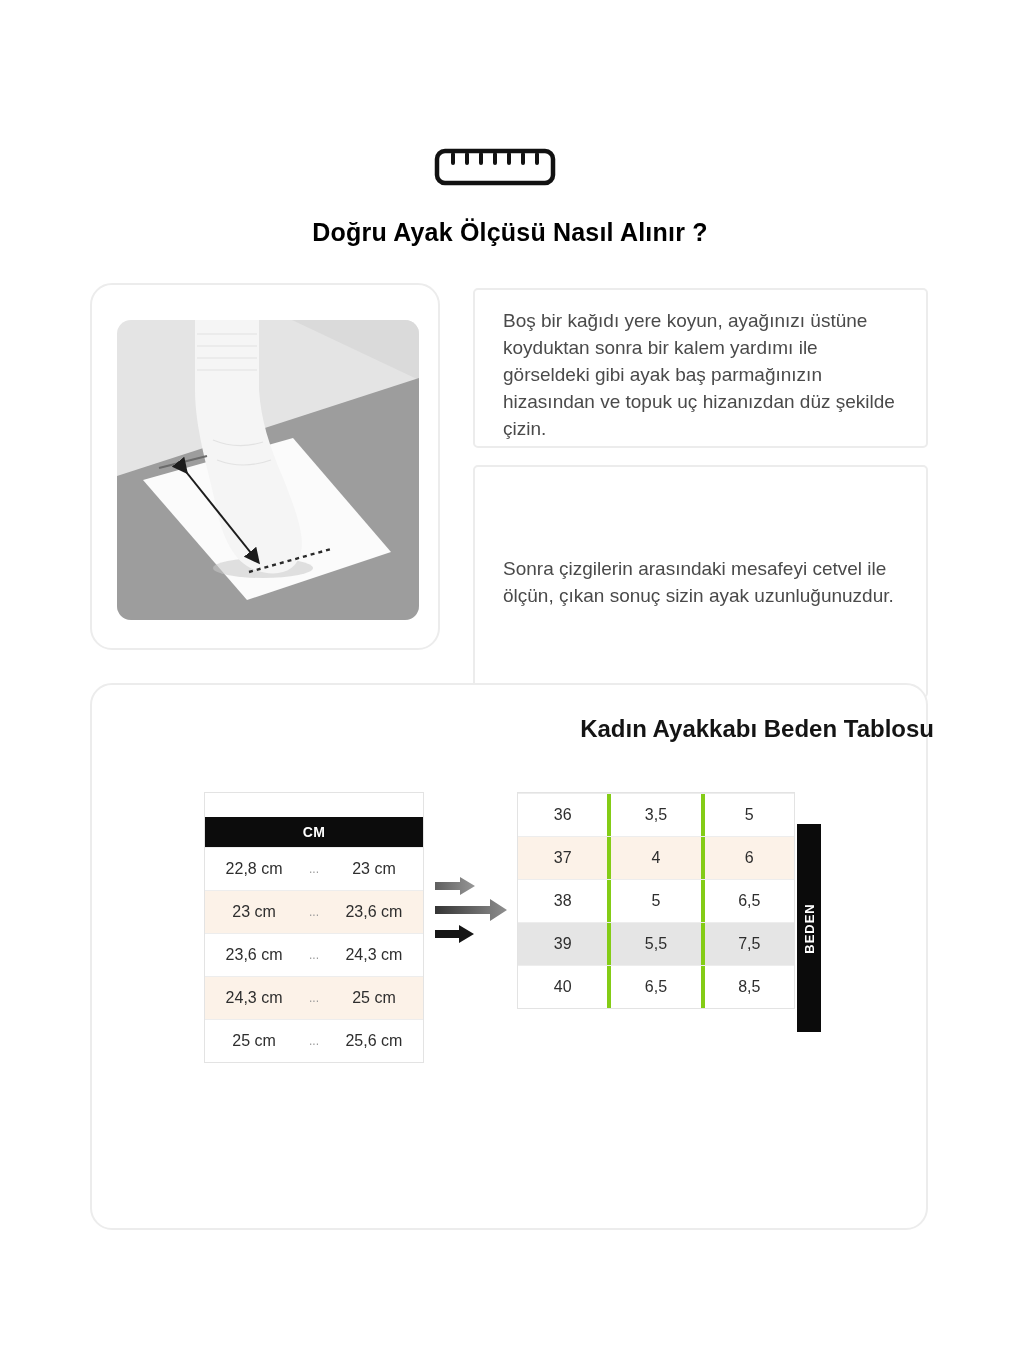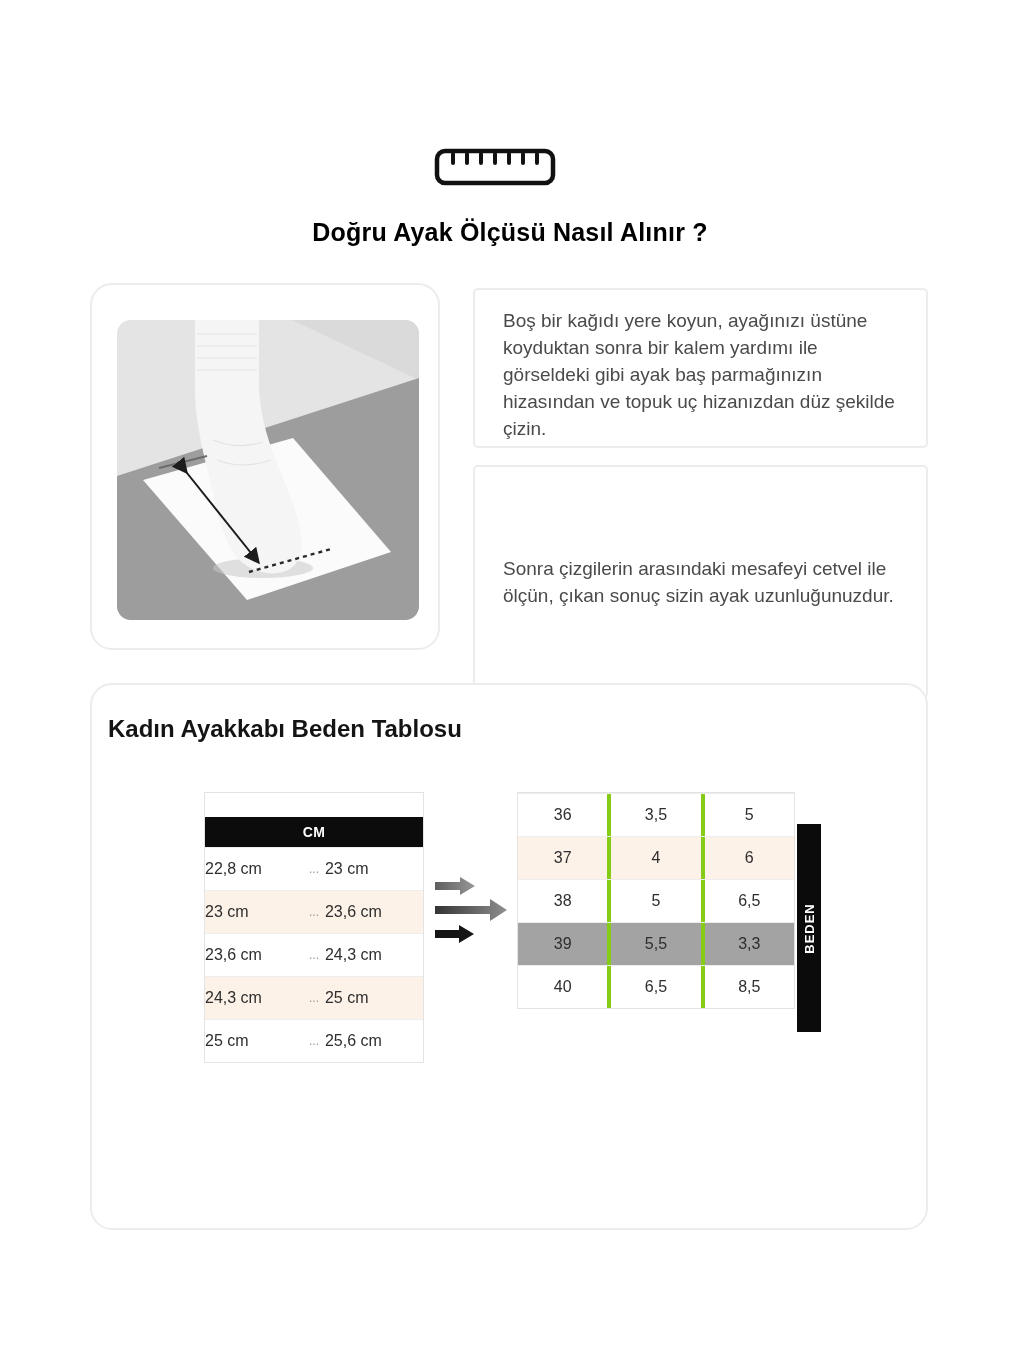--- a/index.html
+++ b/index.html
@@ -18,32 +18,32 @@
     border-radius:14px;overflow:hidden;}
   .info-box{position:absolute;left:473px;width:455px;border:2px solid #ececec;
     border-radius:5px;box-sizing:border-box;background:#fff;color:#4a4a4a;
     font-size:19px;line-height:27px;}
   .info-box.first{top:288px;height:160px;padding:17px 28px;}
   .info-box.second{top:465px;height:233px;padding:0 28px;display:flex;align-items:center;}
 
   
   .size-card{position:absolute;left:90px;top:683px;width:838px;height:547px;
     border:2px solid #ececec;border-radius:22px;box-sizing:border-box;background:#fff;}
-  .size-title{position:absolute;left:16px;top:30px;width:100%;text-align:left;
+  .size-title{position:absolute;left:8px;top:30px;width:100%;text-align:right;
     font-size:24px;font-weight:700;color:#141414;}
 
   .cm-table{position:absolute;left:112px;top:107px;width:218px;border:1px solid #e3e3e3;background:#fff;}
   .size-table{position:absolute;left:425px;top:107px;width:278px;border:1px solid #e3e3e3;
     box-sizing:border-box;background:#fff;}
   .thead{display:flex;align-items:center;height:30px;background:#0c0c0c;color:#ffffff;
     font-size:14px;font-weight:600;letter-spacing:.3px;margin-top:24px;}
   .thead .hcell{flex:1;text-align:center;}
   .trow{display:flex;align-items:center;height:42px;border-top:1px solid #ededed;
     font-size:16px;color:#2e2e2e;background:#fff;}
-  .cm-table .cell.v{flex:0 0 45%;text-align:left;}
+  .cm-table .cell.v{flex:0 0 45%;text-align:center;}
   .cm-table .cell.sep{flex:0 0 10%;text-align:center;font-size:12px;color:#9a9a9a;}
   .size-table .cell{flex:1;text-align:center;align-self:stretch;display:flex;
     align-items:center;justify-content:center;}
   .size-table .cell + .cell{border-left:4px solid #84cc16;}
 
   .arrows-wrap{position:absolute;left:343px;top:192px;width:75px;height:68px;}
 
   .beden-strip{position:absolute;left:705px;top:139px;width:24px;height:208px;
     background:#0b0b0b;display:flex;align-items:center;justify-content:center;}
   .beden-strip span{transform:rotate(-90deg);white-space:nowrap;color:#ffffff;
@@ -178,24 +178,24 @@
           <div class="trow" style="background: rgb(252, 242, 232);">
             <div class="cell">37</div>
             <div class="cell">4</div>
             <div class="cell">6</div>
           </div>
           <div class="trow">
             <div class="cell">38</div>
             <div class="cell">5</div>
             <div class="cell">6,5</div>
           </div>
-          <div class="trow" style="background: #a3a3a3;">
+          <div class="trow" style="background: #e5e5e5;">
             <div class="cell">39</div>
             <div class="cell">5,5</div>
-            <div class="cell">3,3</div>
+            <div class="cell">7,5</div>
           </div>
           <div class="trow">
             <div class="cell">40</div>
             <div class="cell">6,5</div>
             <div class="cell">8,5</div>
           </div>
         </div>
     </div>
 
     <div class="beden-strip">

